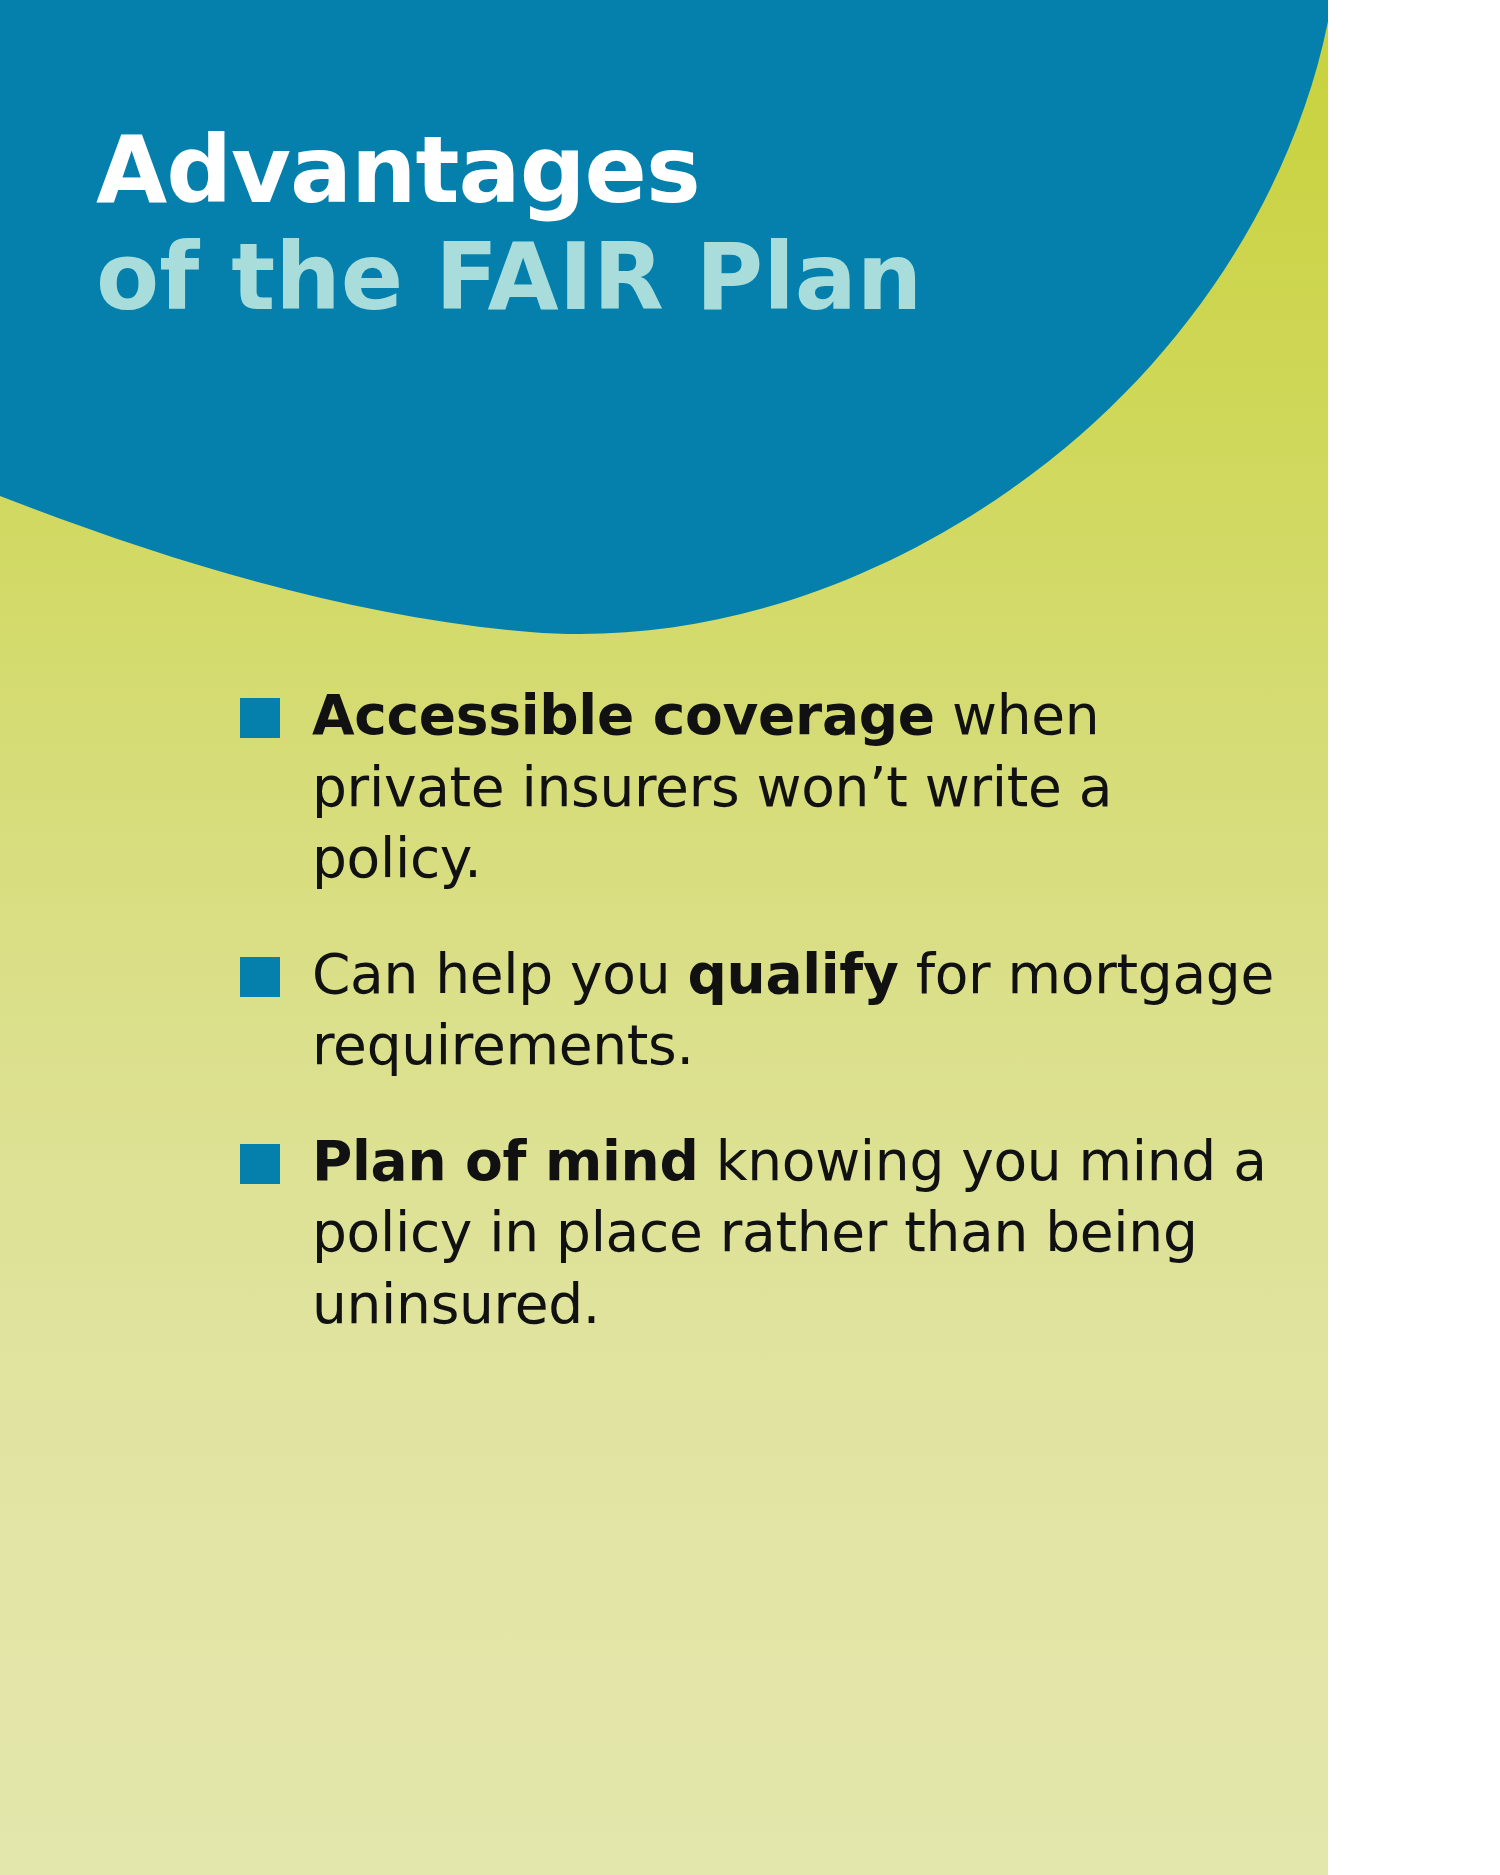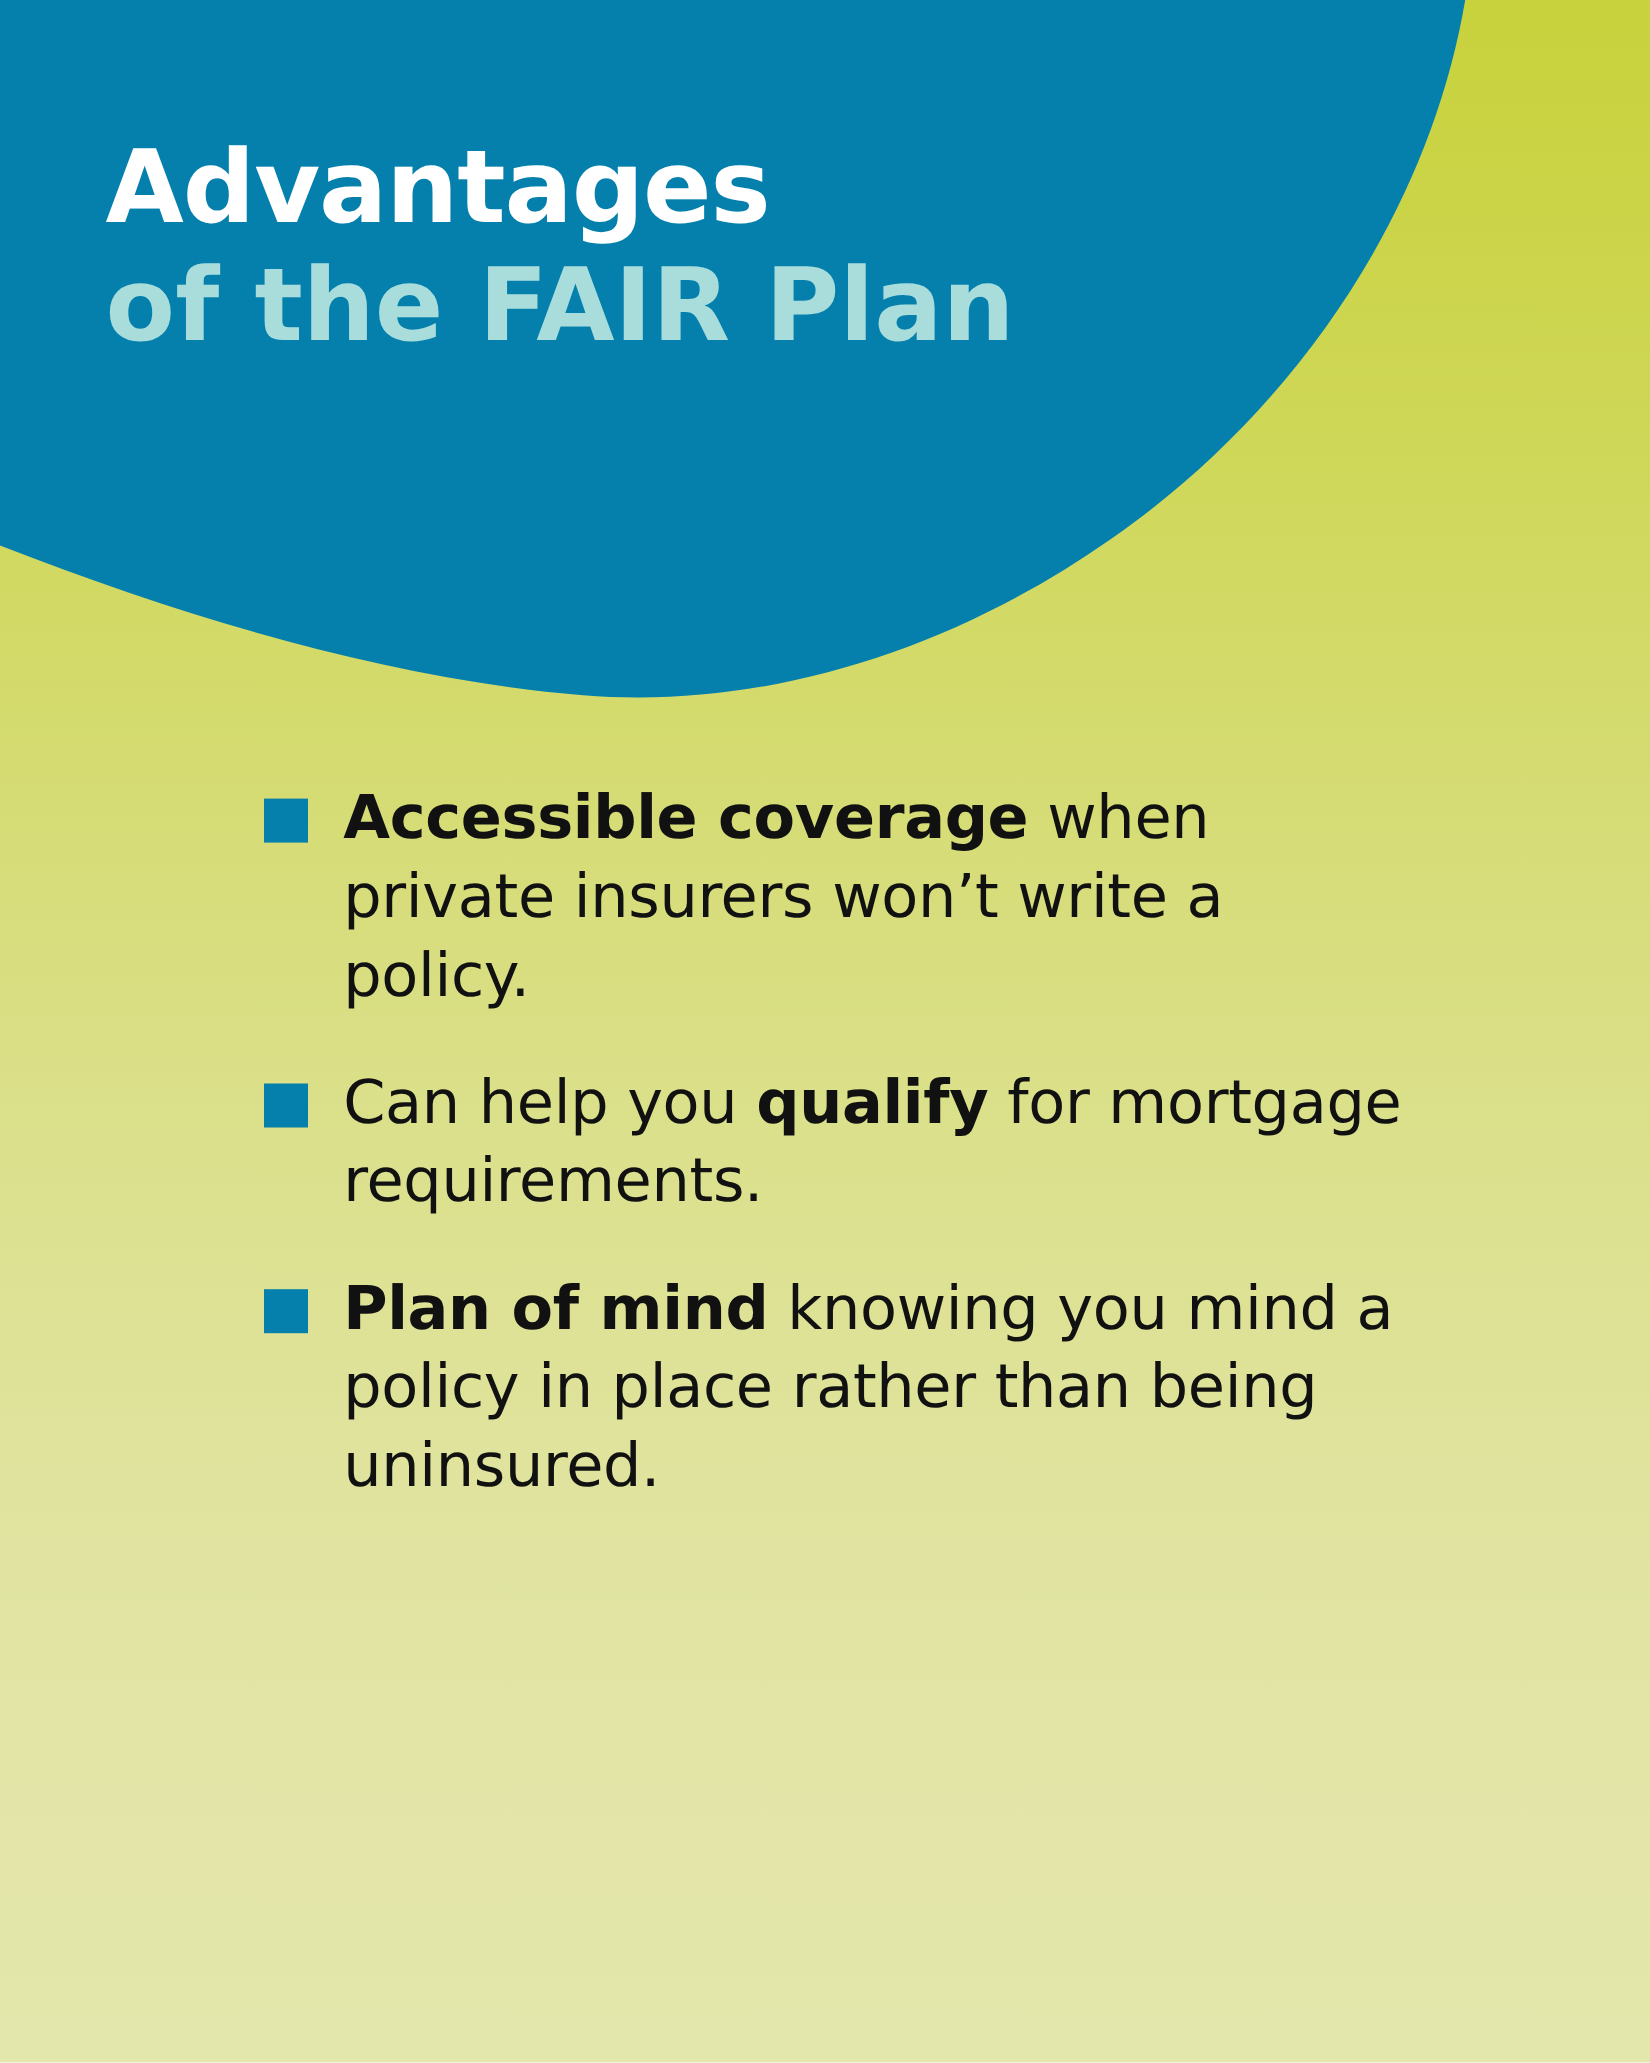--- a/index.html
+++ b/index.html
@@ -8,21 +8,21 @@
   }
   body {
     width: 1500px;
     height: 1875px;
     overflow: hidden;
     font-family: "DejaVu Sans", "Liberation Sans", sans-serif;
   }
 
   #poster {
     position: relative;
-    width: 1500px;
+    width: 1328px;
     height: 1875px;
     overflow: hidden;
     background: linear-gradient(180deg,
         #c8d23c 0%,
         #cbd447 10%,
         #d0d85c 24%,
         #d6dc76 40%,
         #dbe08c 55%,
         #dfe39c 70%,
         #e2e5a6 84%,
@@ -60,21 +60,21 @@
     letter-spacing: 0px;
     color: #a8dddc;
     white-space: nowrap;
     margin-top: 10px;
   }
 
   
   .bullets {
     position: absolute;
     left: 240px;
-    top: 708px;
+    top: 680px;
     width: 1040px;
   }
   .bullet-row {
     display: flex;
     align-items: flex-start;
     margin-bottom: 44px;
   }
   .bullet-row:last-child { margin-bottom: 0; }
 
   .bullet-marker {

